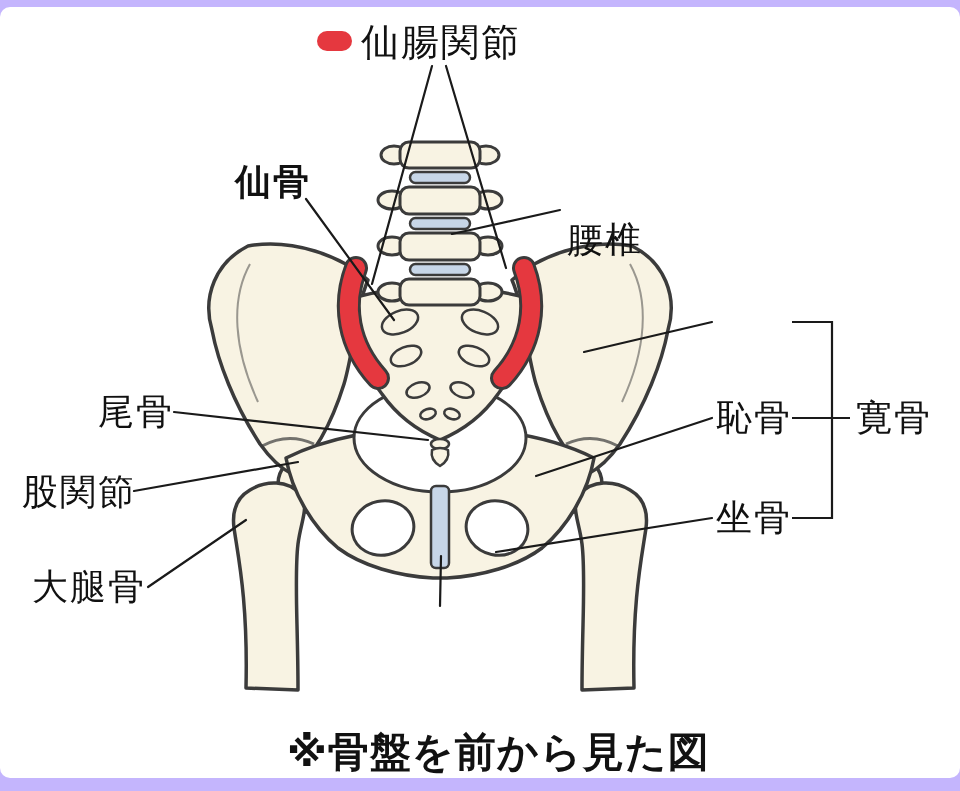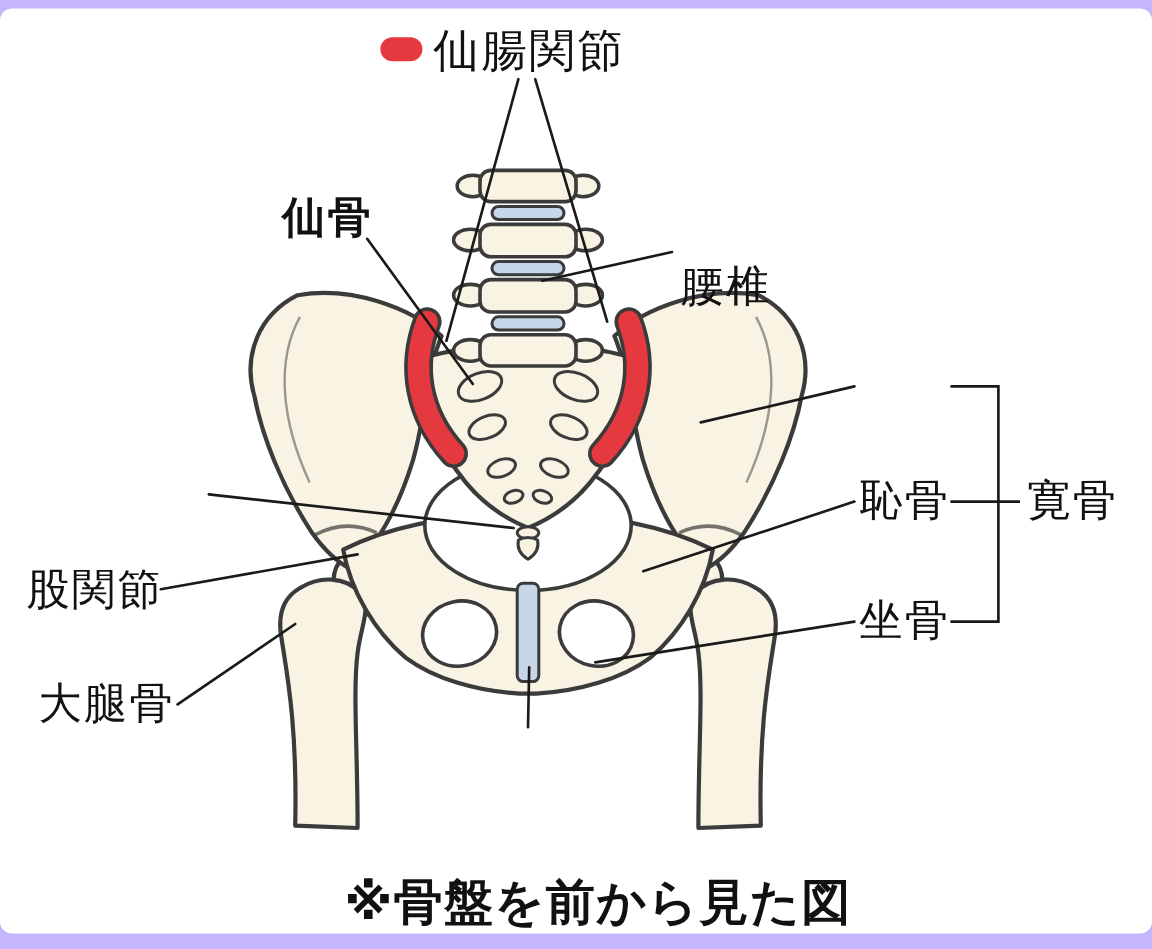--- a/index.html
+++ b/index.html
@@ -124,20 +124,21 @@
       <path d="M792,322 L832,322 L832,518 L792,518"></path>
       <path d="M792,418 L850,418"></path>
     </g>
   </svg>
 
   <div class="legend-marker"></div>
   <div class="label legend-text" style="left:361px;top:20px;">仙腸関節</div>
 
   <div class="label" style="left:235px;top:160px;font-weight:bold;">仙骨</div>
   <div class="label" style="left:567px;top:170px;margin-top:48px;">腰椎</div>
+  <div class="label" style="left:98px;top:390px;">尾骨</div>
   <div class="label" style="left:716px;top:396px;">恥骨</div>
   <div class="label" style="left:22px;top:470px;">股関節</div>
   <div class="label" style="left:856px;top:396px;">寛骨</div>
   <div class="label" style="left:716px;top:496px;text-align:center;">坐骨</div>
   <div class="label" style="left:32px;top:565px;">大腿骨</div>
 
   <div class="label caption" style="left:287px;top:728px;">※骨盤を前から見た図</div>
 </div>
 
 </body></html>

